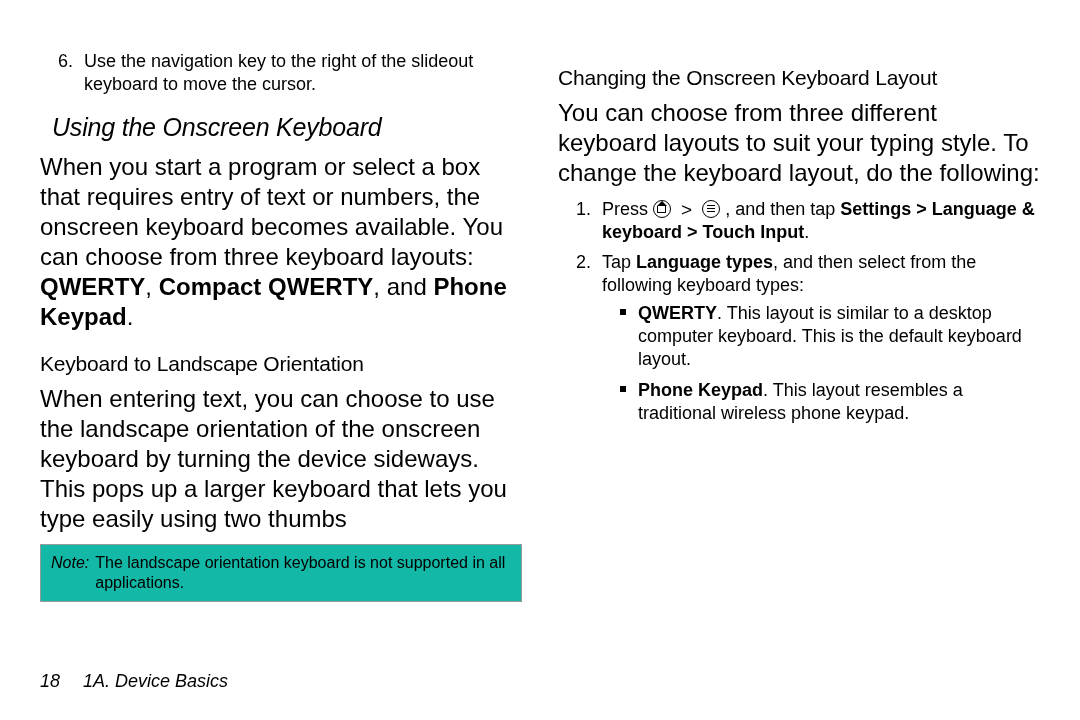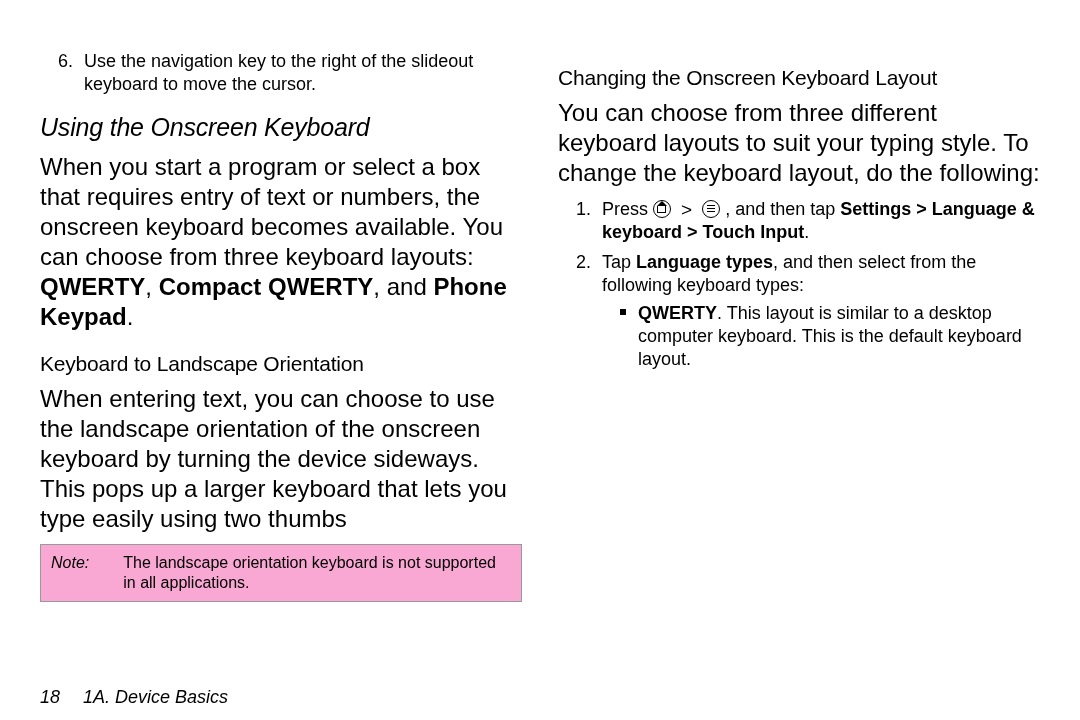--- a/index.html
+++ b/index.html
@@ -23,21 +23,21 @@
     gap: 36px;
   }
   .col {
     flex: 1 1 0;
     min-width: 0;
   }
   h2.italic {
     font-size: 25px;
     font-style: italic;
     font-weight: 400;
-    margin: 18px 0 10px 0;
+    margin: 18px 0 10px 12px;
     letter-spacing: -0.2px;
   }
   h3.sub {
     font-size: 21px;
     font-weight: 400;
     margin: 20px 0 8px 0;
     letter-spacing: -0.2px;
   }
   p {
     font-size: 24px;
@@ -79,35 +79,34 @@
     position: absolute;
     left: 18px;
     top: 7px;
     width: 6px;
     height: 6px;
     background: #000;
   }
   .bold { font-weight: 700; font-family: Arial, Helvetica, sans-serif; }
   .note-box {
     border: 1px solid #999;
-    background: #f9a8d4;
+    background: #14b8a6;
     padding: 8px 10px 8px 10px;
     margin-top: 10px;
     font-size: 16px;
     line-height: 1.25;
     display: flex;
   }
   .note-box .label {
     font-style: italic;
     white-space: nowrap;
     padding-right: 6px;
   }
   .note-box .body {
     flex: 1;
-    margin-left: 28px;
   }
   .icon {
     display: inline-block;
     vertical-align: -3px;
   }
   .icon-circle {
     width: 18px;
     height: 18px;
     border: 1.6px solid #000;
     border-radius: 50%;
@@ -150,21 +149,21 @@
   .gt {
     display: inline-block;
     font-size: 19px;
     line-height: 1;
     padding: 0 5px;
     vertical-align: -1px;
   }
   .footer {
     position: absolute;
     left: 40px;
-    bottom: 12px;
+    bottom: 28px;
     font-size: 18px;
     font-style: italic;
   }
   .footer .pg {
     font-style: italic;
     padding-right: 18px;
   }
 </style>
 </head>
 <body>
@@ -211,20 +210,23 @@
           <span> , and then tap </span><span class="bold">Settings &gt; Language &amp; keyboard &gt; Touch Input</span><span>.</span>
         </li>
         <li>
           <span class="num">2.</span>
           <span>Tap </span><span class="bold">Language types</span><span>, and then select from the following keyboard types:</span>
 
           <ul class="bulleted">
             <li>
               <span class="bold">QWERTY</span><span>. This layout is similar to a desktop computer keyboard. This is the default keyboard layout.</span>
             </li>
+            <li>
+              <span class="bold">Phone Keypad</span><span>. This layout resembles a traditional wireless phone keypad.</span>
+            </li>
           </ul>
         </li>
       </ol>
     </div>
 
   </div>
 
   <div class="footer">
     <span class="pg">18</span>
     <span>1A. Device Basics</span>

